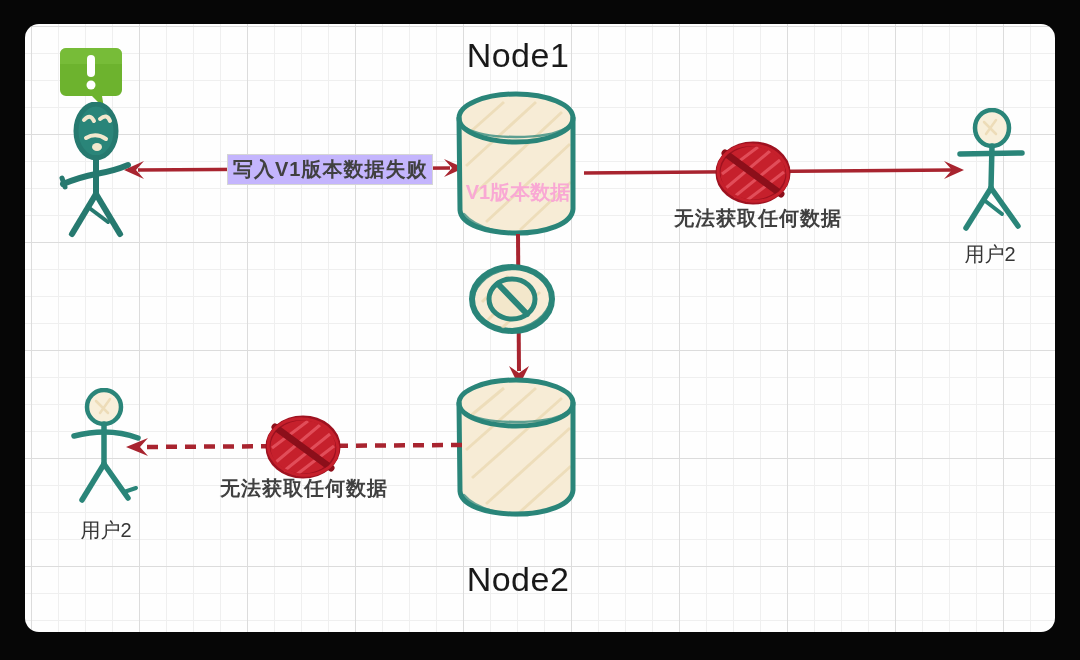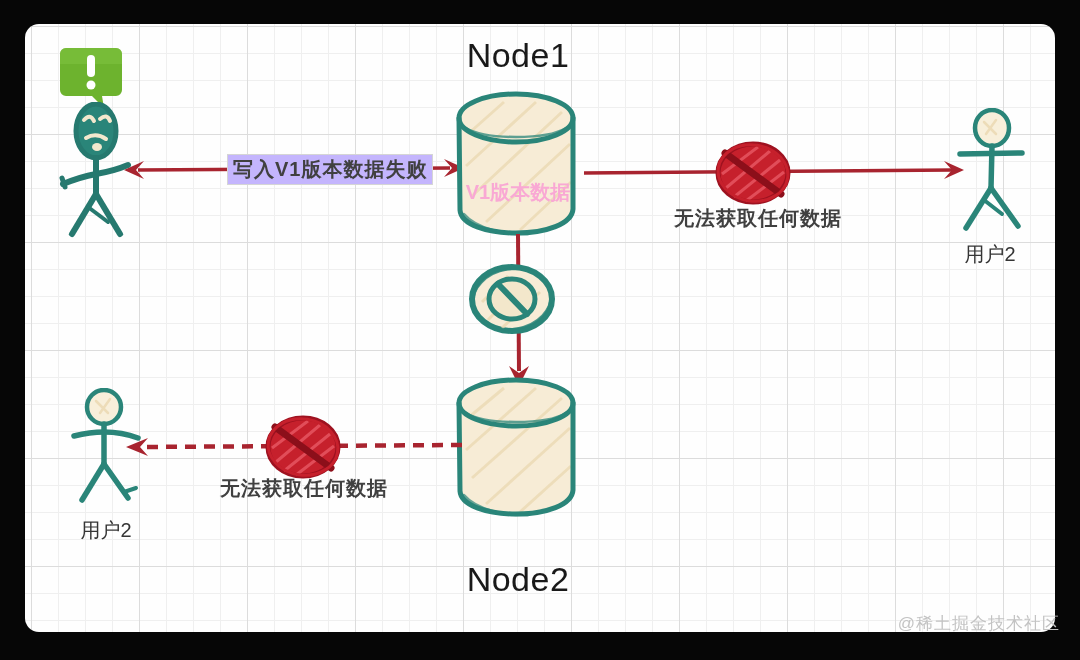--- a/index.html
+++ b/index.html
@@ -187,14 +187,13 @@
       <path d="M30,13 l12,12 M44,11 l-10,14" stroke="#eddcb8" stroke-width="2.5"></path>
       <path d="M38,36 L38,76" stroke-width="5.5"></path>
       <path d="M8,48 Q24,44 38,44 Q56,44 72,50" stroke-width="5.5"></path>
       <path d="M38,76 L16,112" stroke-width="5.5"></path>
       <path d="M38,76 L62,110" stroke-width="5.5"></path>
       <path d="M58,104 L70,100" stroke-width="4"></path>
     </g>
   </svg>
   <div class="user-label" style="left:64px;top:506px;width:84px;">用户2</div>
 
-  <div class="watermark">@稀土掘金技术社区</div>
 </div>
 
 </body></html>

